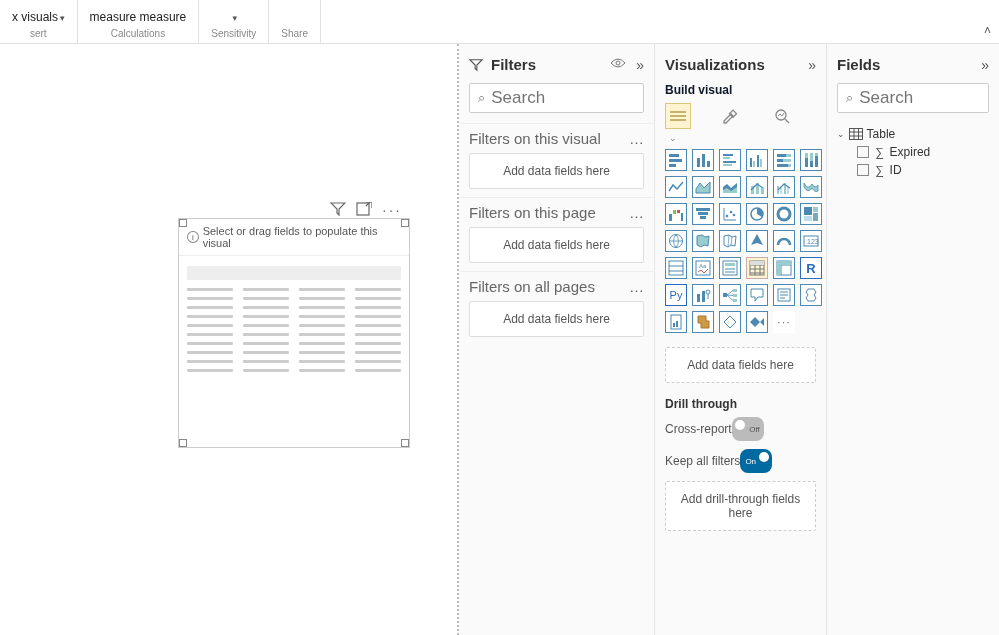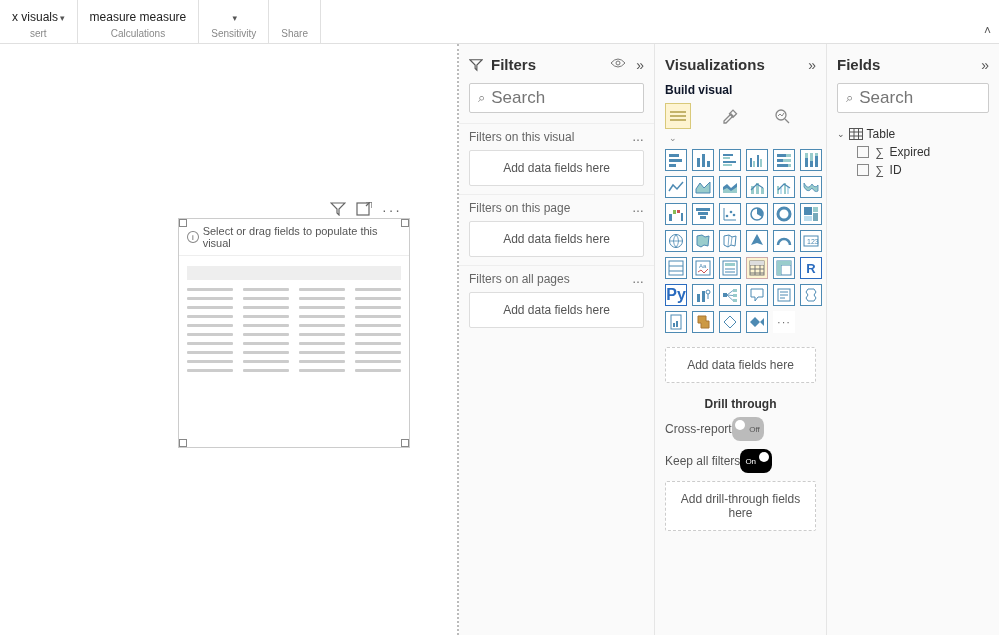--- a/index.html
+++ b/index.html
@@ -25,43 +25,43 @@
   .pane-header .icons { display: flex; gap: 10px; color: #666; }
   .pane-arrow { font-size: 14px; color: #555; cursor: pointer; }
 
   
   .search-box { margin: 0 10px 10px 10px; display: flex; align-items: center; border: 1px solid #ccc; border-radius: 2px; background: #fff; height: 30px; padding: 0 8px; gap: 6px; }
   .search-box .search-icon { color: #777; font-size: 13px; }
   .search-box input { border: none; outline: none; flex: 1; font-size: 17px; color: #555; background: transparent; }
 
   
   .filter-section { padding: 6px 10px 8px 10px; border-top: 1px solid #eee; }
-  .filter-section-title { font-size: 12px; color: #666; display: flex; justify-content: space-between; align-items: center; margin-bottom: 6px; }
+  .filter-section-title { font-size: 15px; color: #666; display: flex; justify-content: space-between; align-items: center; margin-bottom: 6px; }
   .dropzone { border: 1px solid #ddd; background: #fff; border-radius: 2px; text-align: center; padding: 10px 4px; font-size: 12px; color: #555; }
   .dropzone.dashed { border: 1px dashed #ccc; }
 
   
   .viz-sub { font-size: 12px; color: #0f172a; padding: 0 10px 4px 10px; font-weight: 600; }
   .viz-tabs { display: flex; gap: 26px; padding: 2px 10px 4px 10px; align-items: center; }
   .viz-tab { width: 26px; height: 26px; display: flex; align-items: center; justify-content: center; color: #888; cursor: pointer; }
   .viz-tab.selected { background: #FEF4D1; border: 1px solid #d9c97a; color: #c29300; }
   .viz-tab-caret { text-align: left; padding: 0 10px 2px 14px; font-size: 9px; color: #888; }
 
   .viz-grid { display: grid; grid-template-columns: repeat(6, 22px); gap: 5px 5px; padding: 4px 10px 10px 10px; grid-auto-rows: 22px;}
   .viz-cell { width: 22px; height: 22px; background: #fff; border: 1px solid #4d8ab3; color: #4d8ab3; display: flex; align-items: center; justify-content: center; font-size: 11px; cursor: pointer; }
   .viz-cell.selected { background: #FEF4D1; border: 1px solid #caa; }
   .viz-cell.more { border: none; color: #666; }
 
   .viz-columns { padding: 6px 10px 4px 10px; font-size: 12px; color: #444; border-top: 1px solid #eee}
   .viz-dropzone { margin: 4px 10px 8px 10px; }
 
-  .drill-title { font-weight: 600; font-size: 12px; padding: 6px 10px 2px 10px; color: #333; text-align: center; }
+  .drill-title { font-weight: 600; font-size: 12px; padding: 6px 10px 2px 10px; color: #333; }
   .toggle-row { display: flex; align-items: center; padding: 4px 10px; font-size: 12px; color: #555; }
   .toggle { width: 32px; height: 24px; border-radius: 8px; background: #bbb; position: relative; display: flex; align-items: center; justify-content: center; font-size: 8px; color: #fff; cursor: pointer; }
-  .toggle.on { background: #000000; }
+  .toggle.on { background: #0369a1; }
   .toggle::after { content: ""; width: 10px; height: 10px; background: #fff; border-radius: 50%; position: absolute; top: 3px; }
   .toggle.off::after { left: 3px; }
   .toggle.on::after { right: 3px; }
   .toggle .lbl { font-size: 8px; position: absolute; }
   .toggle.off .lbl { right: 4px; color:#555 }
   .toggle.on .lbl { left: 5px; }
 
   
   .fields-tree { padding: 2px 10px; }
   .tree-node { display: flex; align-items: center; gap: 4px; font-size: 12px; color: #333; padding: 2px 0; cursor: pointer; }
@@ -493,21 +493,21 @@
           <svg width="16" height="16" viewBox="0 0 16 16">
             <rect x="1" y="1" width="14" height="14" fill="none" stroke="#4d8ab3"></rect>
             <line x1="1" y1="5" x2="15" y2="5" stroke="#4d8ab3"></line>
             <line x1="5" y1="1" x2="5" y2="15" stroke="#4d8ab3"></line>
             <rect x="1" y="1" width="14" height="4" fill="#9cc"></rect>
             <rect x="1" y="1" width="4" height="14" fill="#9cc"></rect>
           </svg>
         </div>
       <div class="viz-cell" style="color:#2a6bbf; font-weight:bold; font-size:13px; border-color:#2a6bbf">R</div>
 
-      <div class="viz-cell" style="color:#2a6bbf; font-weight:bold; font-size:16px; border-color:#2a6bbf">Py</div>
+      <div class="viz-cell" style="color:#2a6bbf; font-weight:normal; font-size:11px; border-color:#2a6bbf">Py</div>
       <div class="viz-cell">
           <svg width="16" height="16" viewBox="0 0 16 16">
             <rect x="2" y="7" width="3" height="8" fill="#4d8ab3"></rect>
             <rect x="7" y="4" width="3" height="11" fill="#4d8ab3"></rect>
             <circle cx="13" cy="5" r="2" fill="none" stroke="#4d8ab3"></circle>
             <path d="M13 7 L13 12" stroke="#4d8ab3"></path>
           </svg>
         </div>
       <div class="viz-cell">
           <svg width="16" height="16" viewBox="0 0 16 16">

